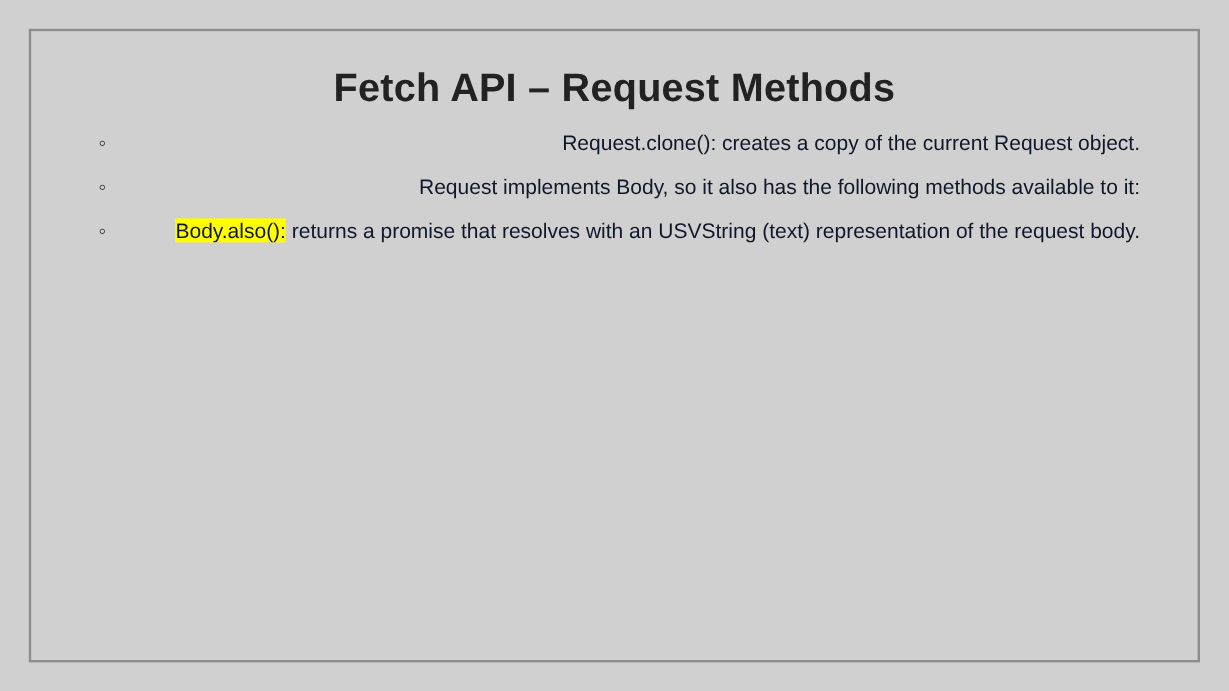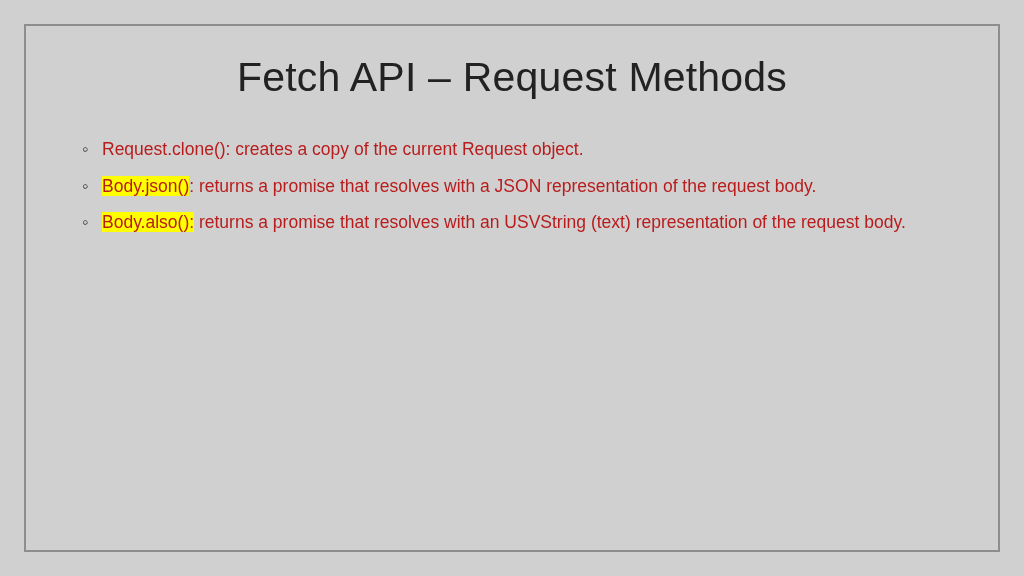--- a/index.html
+++ b/index.html
@@ -15,54 +15,55 @@
       padding: 24px;
     }
     .frame {
       width: 100%;
       height: 100%;
       border: 2px solid #8d8d8d;
       padding: 28px 48px 28px 48px;
     }
     .title {
       text-align: center;
-      font-size: 41px;
-      font-weight: 400;
+      font-size: 33px;
+      font-weight: 700;
       color: #222;
-      margin-bottom: 36px;
+      margin-bottom: 15px;
       letter-spacing: 0.2px;
     }
     ul.bullets {
       list-style: none;
       padding-left: 8px;
     }
     ul.bullets li {
       position: relative;
       padding-left: 20px;
       font-size: 17.5px;
       font-weight: 400;
-      color: #b91c1c;
+      color: #0f172a;
       line-height: 1.4;
       margin-bottom: 12px;
+      text-align: right;
     }
     ul.bullets li::before {
       content: "◦";
       position: absolute;
       left: 0;
       top: 0;
       font-size: 18px;
       color: #333;
     }
     .hl {
       background: #ffff00;
     }
   </style>
 </head>
 <body>
 
 <div class="frame">
   <h1 class="title">Fetch API – Request Methods</h1>
   <ul class="bullets">
     <li><span>Request.clone(): creates a copy of the current Request object.</span></li>
-    <li><span class="hl">Body.json()</span><span>: returns a promise that resolves with a JSON representation of the request body.</span></li>
+    <li><span>Request implements Body, so it also has the following methods available to it:</span></li>
     <li><span class="hl">Body.also():</span><span> returns a promise that resolves with an USVString (text) representation of the request body.</span></li>
   </ul>
 </div>
 
 </body></html>

